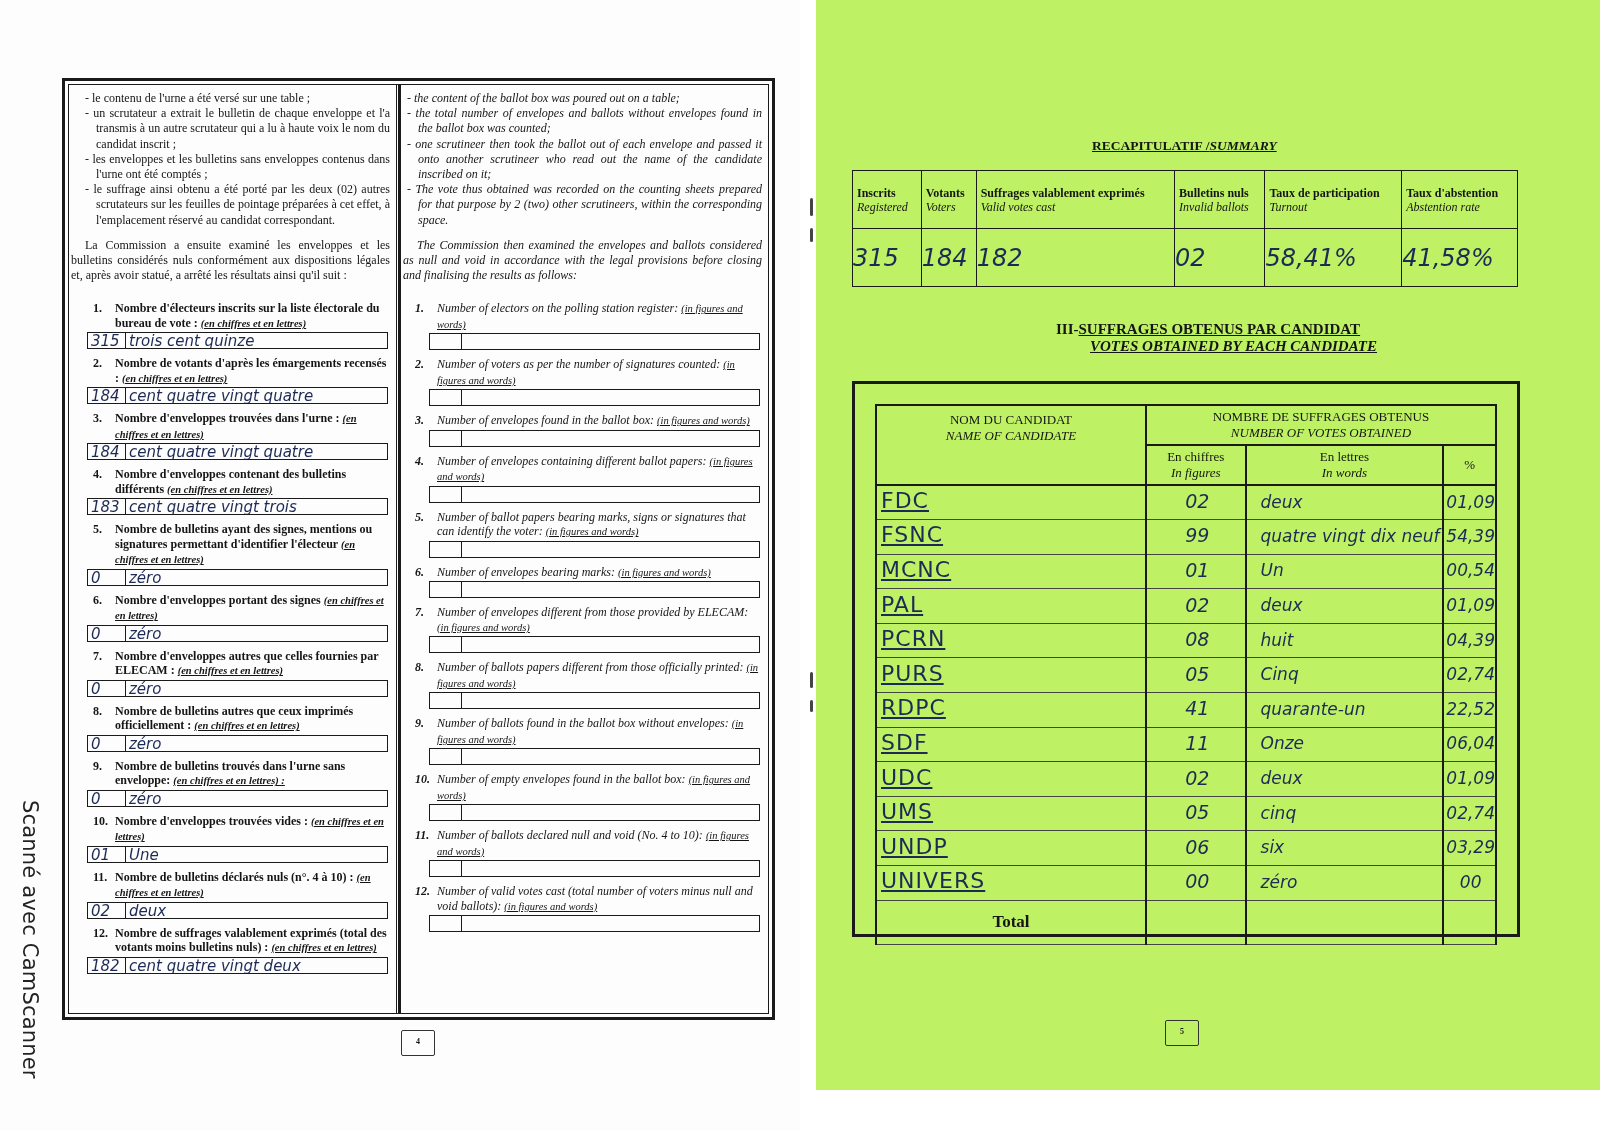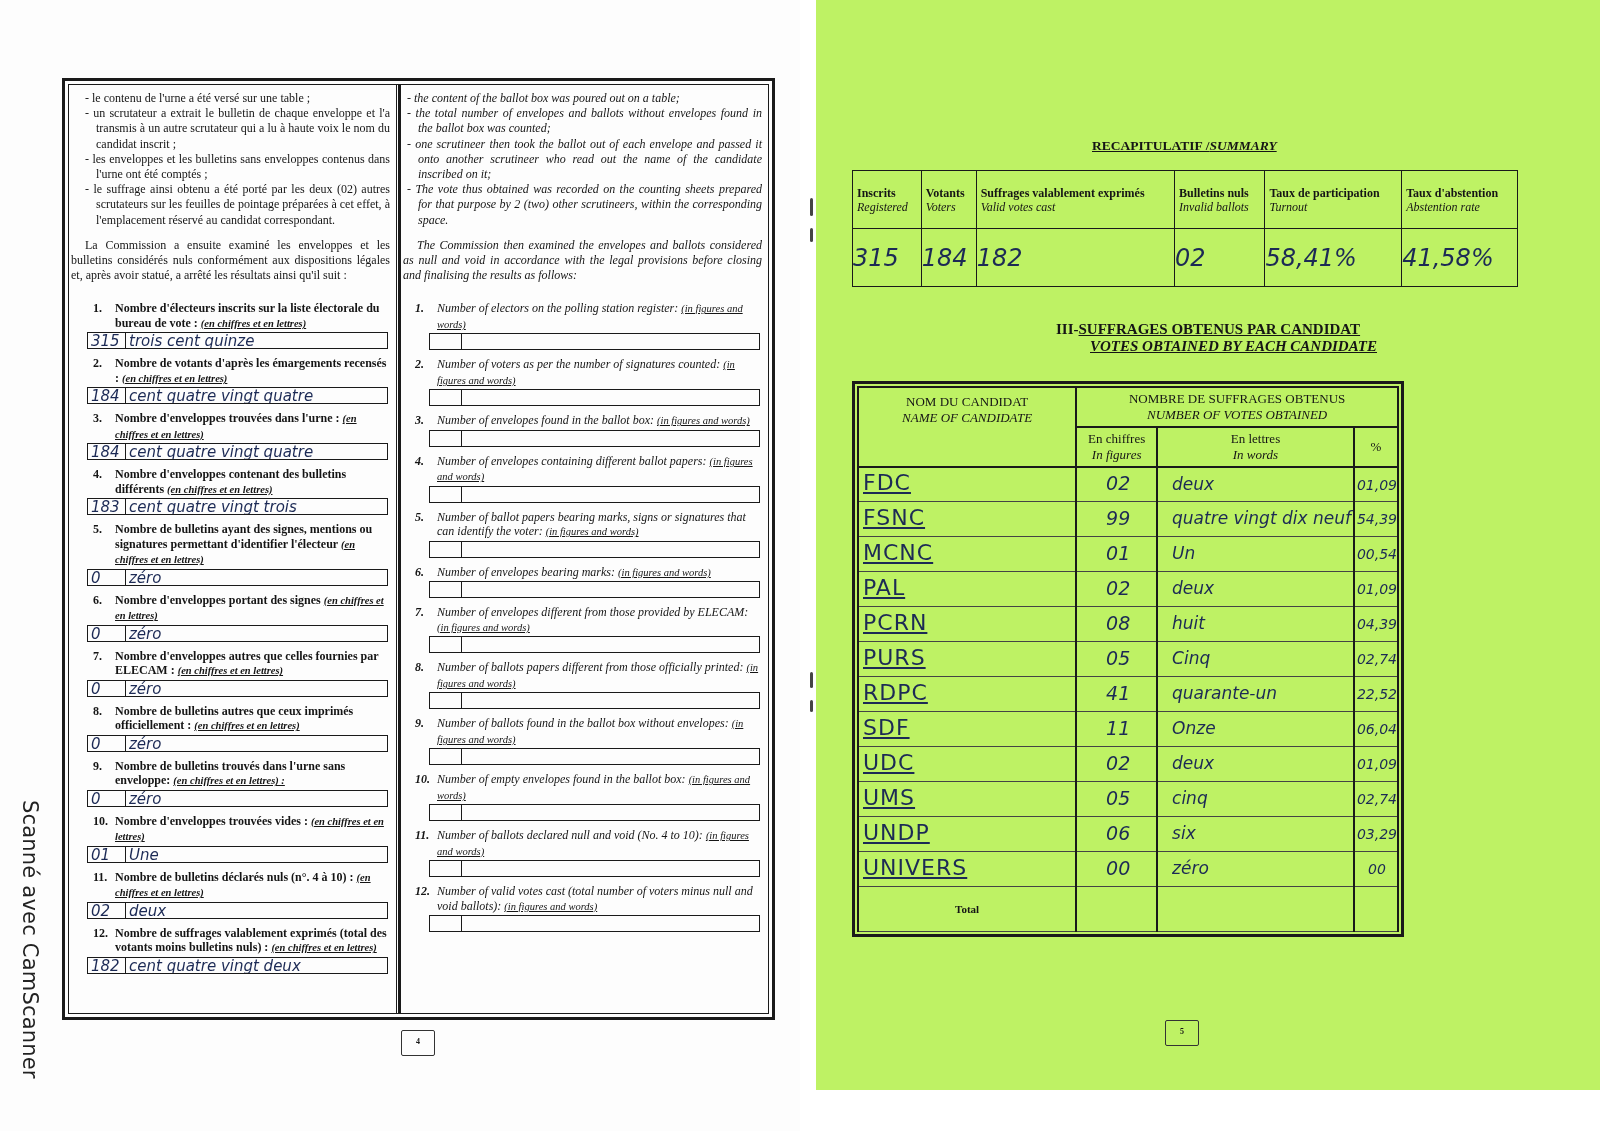--- a/index.html
+++ b/index.html
@@ -81,37 +81,37 @@
   .summary td .hand { font-size: 24px; line-height: 28px; padding: 0; }
 
   .cand-title {
     position: absolute; left: 240px; top: 321px; font-size: 15px; font-weight: bold; line-height: 17px;
   }
   .cand-title .l1 { display: block; }
   .cand-title .l1 u { text-decoration: underline; }
   .cand-title .l2 { display: block; padding-left: 34px; font-style: italic; text-decoration: underline; }
 
   .cand-wrap {
-    position: absolute; left: 36px; top: 381px; width: 552px; height: 556px;
-    border: 3px solid #1a1a1a; padding: 2px;
+    position: absolute; left: 36px; top: 381px; width: 668px; height: 556px;
+    border: 3px solid #1a1a1a; padding: 20px;
   }
   .cand { width: 100%; height: 100%; }
   .cand th, .cand td { border: 2px solid #1a1a1a; }
   .cand thead th { font-weight: normal; font-size: 13px; line-height: 16px; text-align: center; }
   .cand thead th i { display: block; font-style: italic; }
   .cand thead tr.h1 th { height: 40px; }
   .cand thead tr.h2 th { height: 40px; }
   .cand tbody td { height: 34.6px; border-top: 1.2px solid #444; border-bottom: 1.2px solid #444; }
   .cand tbody td.name { text-align: left; }
   .cand tbody td.name .hand { font-size: 22px; text-decoration: underline; padding-left: 4px; font-style: normal; letter-spacing: 1px; }
   .cand tbody td.fig, .cand tbody td.pct { text-align: center; }
   .cand tbody td.fig .hand { font-size: 19px; }
   .cand tbody td.words .hand { font-size: 17px; padding-left: 14px; }
-  .cand tbody td.pct .hand { font-size: 14px; padding-left: 2px; }
-  .cand td.total { font-weight: bold; font-size: 11px; text-align: center; }
+  .cand tbody td.pct .hand { font-size: 17px; padding-left: 2px; }
+  .cand td.total { font-weight: bold; font-size: 17px; text-align: center; }
   .cand tr.total-row td { height: 44px; }
 
   .edge-mark { position: absolute; width: 3px; background: #444; border-radius: 2px; }
 </style>
 </head>
 <body>
 
 <div class="page-left">
   <div class="frame">
     <div class="frame-inner">

